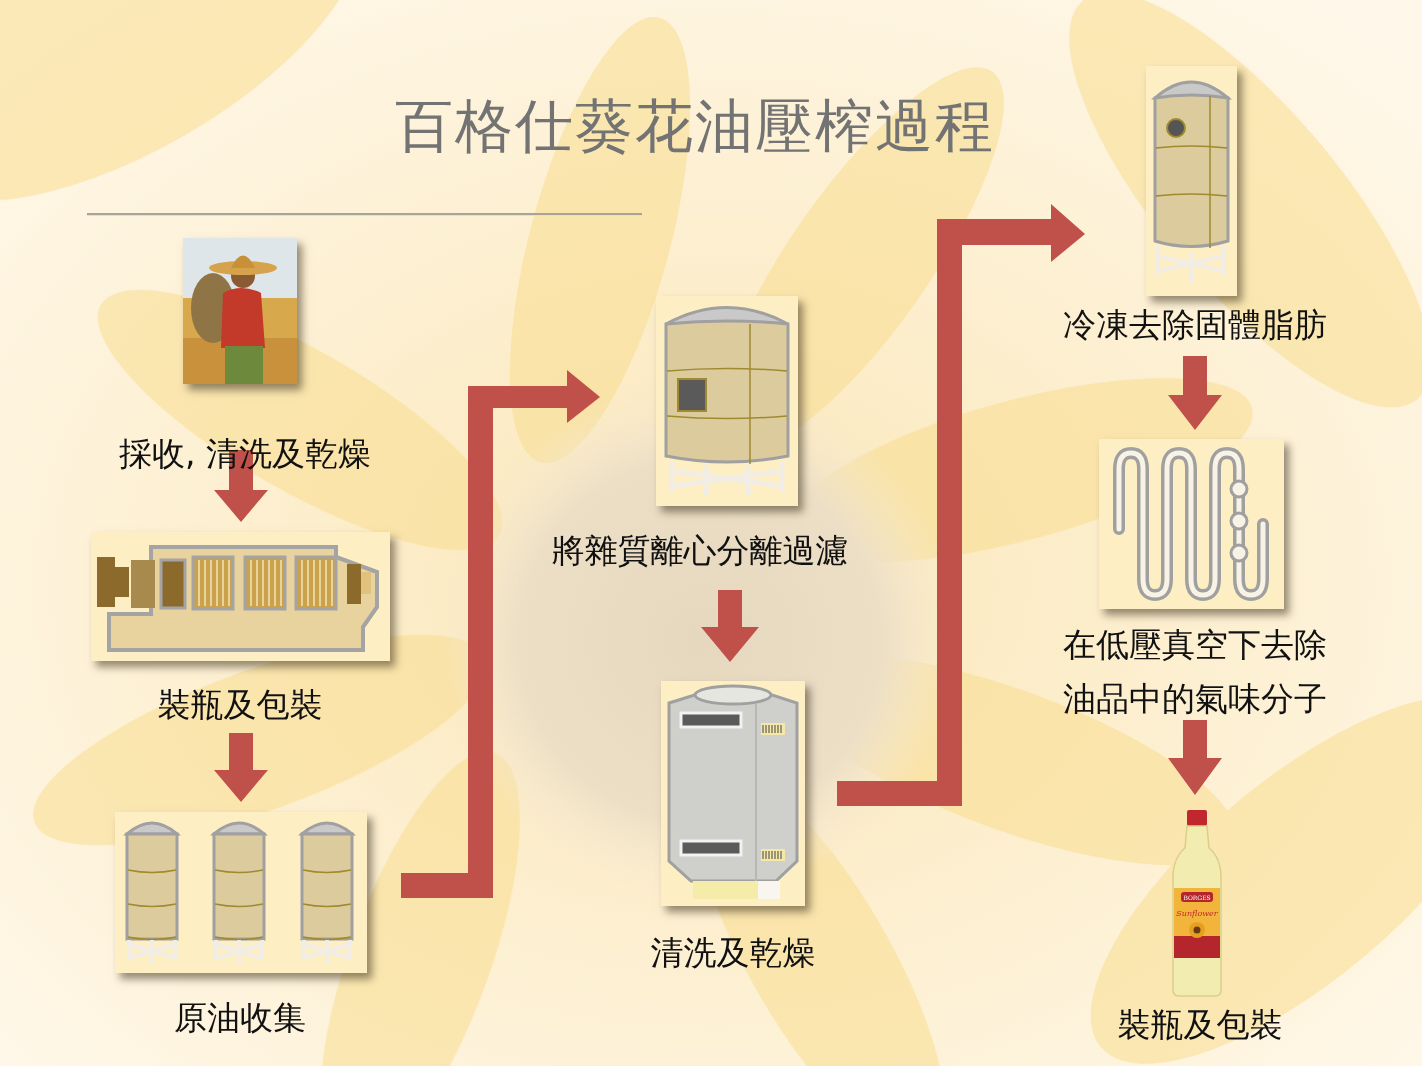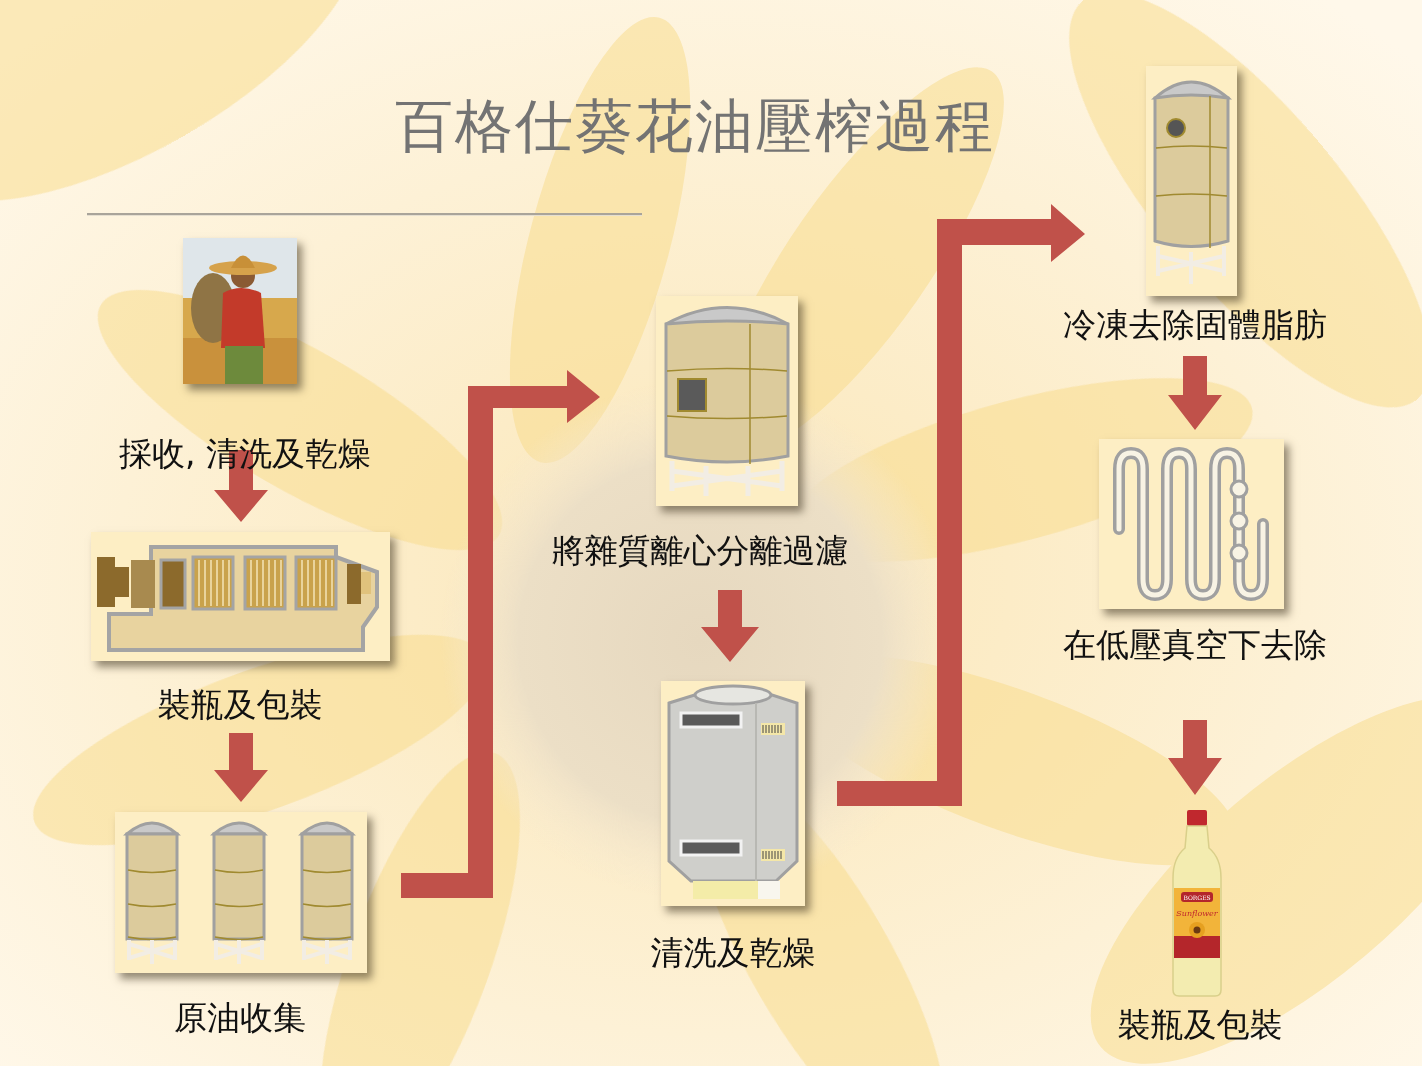--- a/index.html
+++ b/index.html
@@ -180,20 +180,21 @@
     <path d="M20 90 L20 30 Q20 14 32 14 Q44 14 44 30 L44 140 Q44 156 56 156 Q68 156 68 140 L68 30 Q68 14 80 14 Q92 14 92 30 L92 140 Q92 156 104 156 Q116 156 116 140 L116 30 Q116 14 128 14 Q140 14 140 30 L140 140 Q140 156 152 156 Q164 156 164 140 L164 85" fill="none" stroke="#f8f3e4" stroke-width="5" stroke-linecap="round"></path>
     <g fill="#f8f3e4" stroke="#a0a0a0" stroke-width="3">
       <circle cx="140" cy="50" r="8"></circle>
       <circle cx="140" cy="82" r="8"></circle>
       <circle cx="140" cy="114" r="8"></circle>
     </g>
   </svg>
 </div>
 <div class="label two" style="left:1010px;top:618px;width:370px;">
   <div>在低壓真空下去除</div>
+  <div>油品中的氣味分子</div>
 </div>
 
 <div class="icon" style="position:absolute;left:1167px;top:808px;width:60px;height:190px;">
   <svg width="60" height="190" viewBox="0 0 60 190">
     <rect x="20" y="2" width="20" height="16" rx="2" fill="#c0282e"></rect>
     <path d="M20 18 L40 18 L42 40 Q54 50 54 70 L54 182 Q54 188 48 188 L12 188 Q6 188 6 182 L6 70 Q6 50 18 40 Z" fill="#f3ecb0" stroke="#d9cf8a" stroke-width="1.5"></path>
     <rect x="7" y="80" width="46" height="70" fill="#f2b43a"></rect>
     <rect x="7" y="128" width="46" height="22" fill="#b4262b"></rect>
     <rect x="14" y="84" width="32" height="10" rx="3" fill="#b4262b"></rect>
     <text x="30" y="92" font-size="6" text-anchor="middle" fill="#fff" font-family="DejaVu Serif, serif">BORGES</text>

